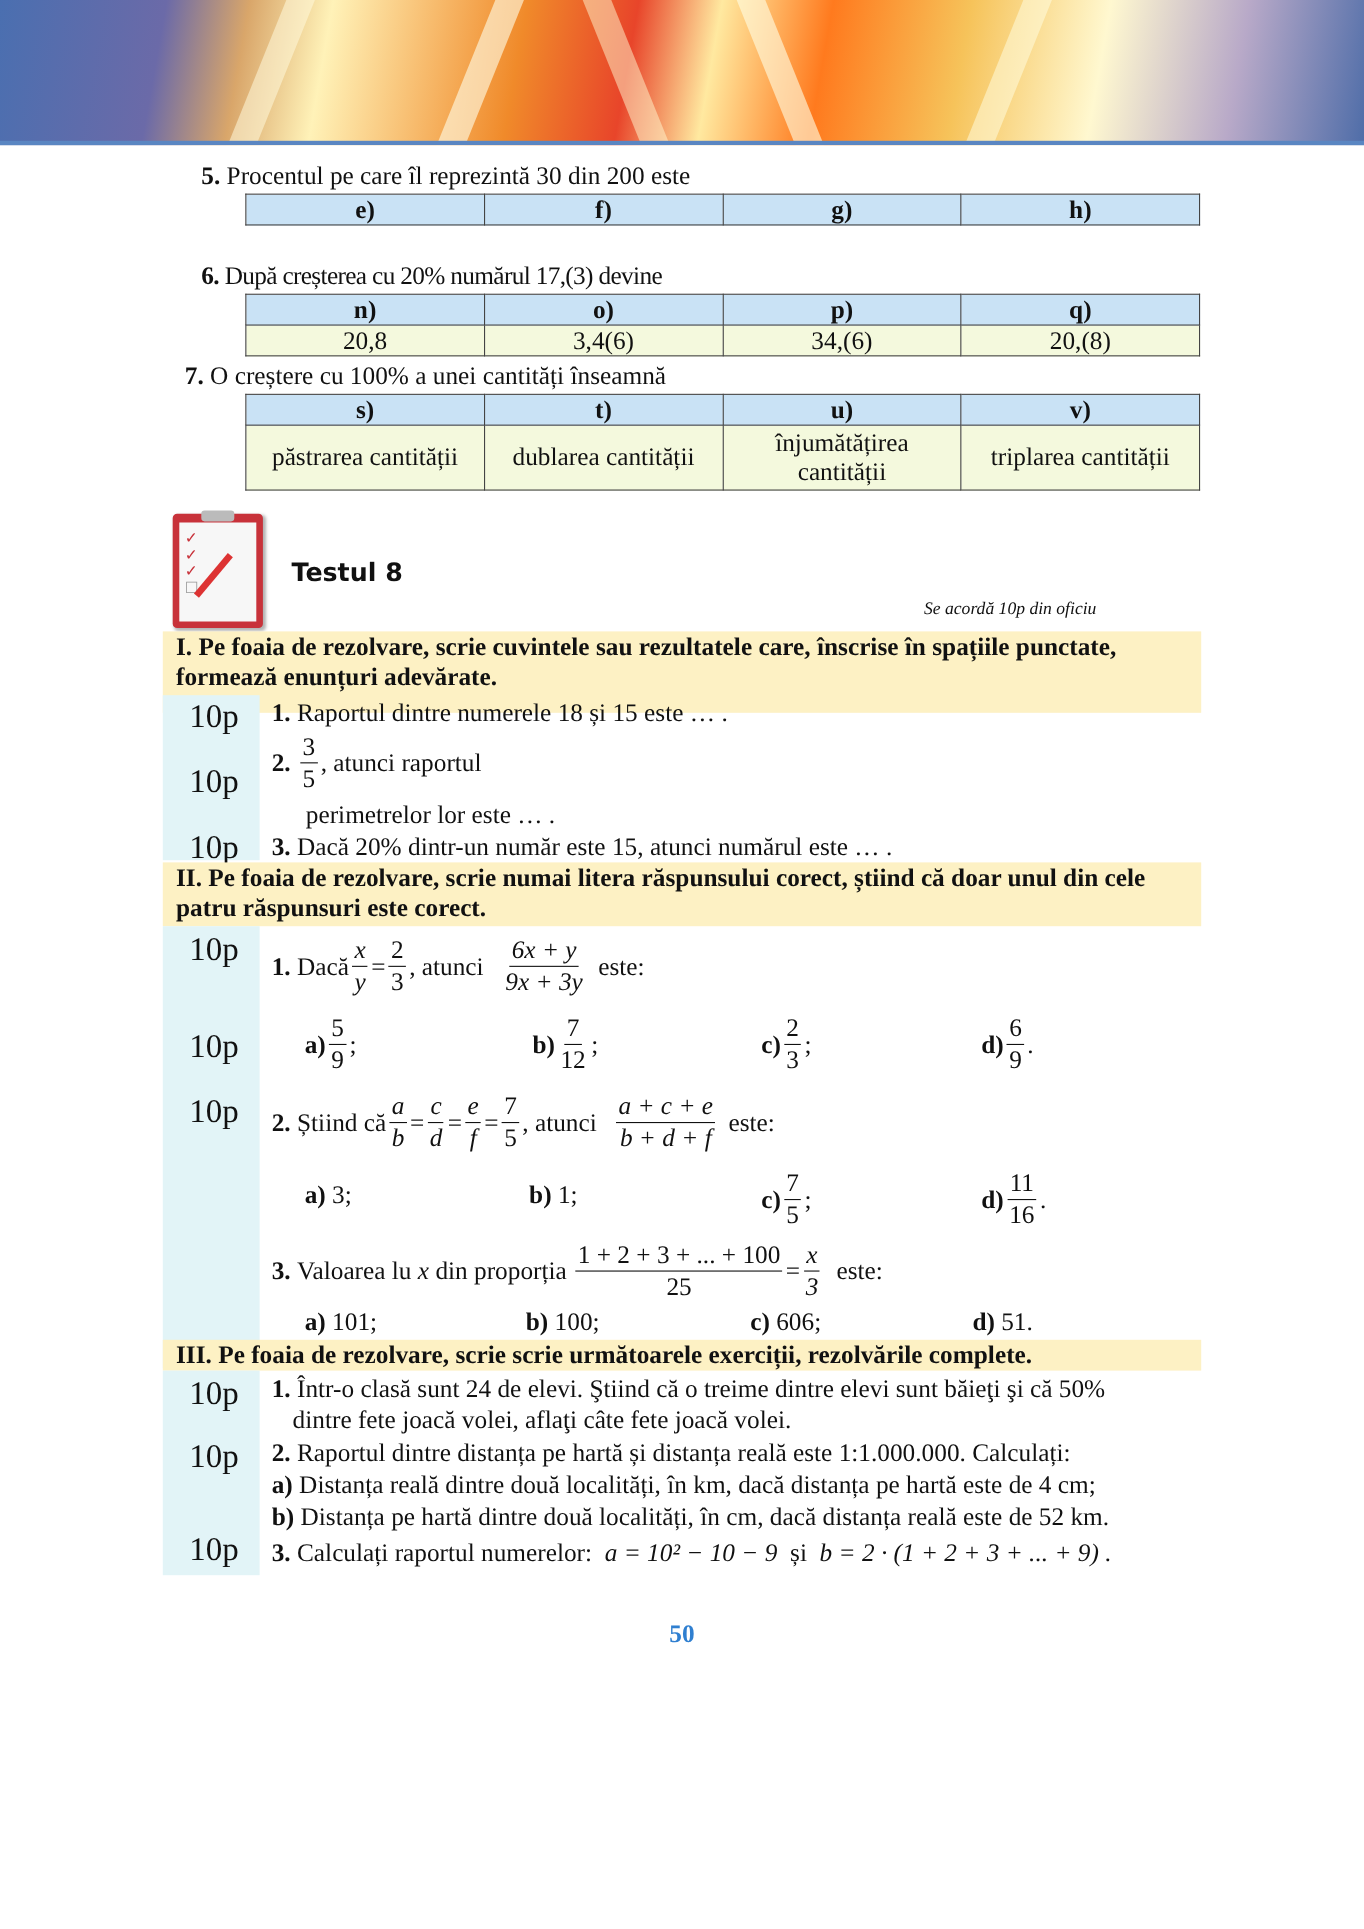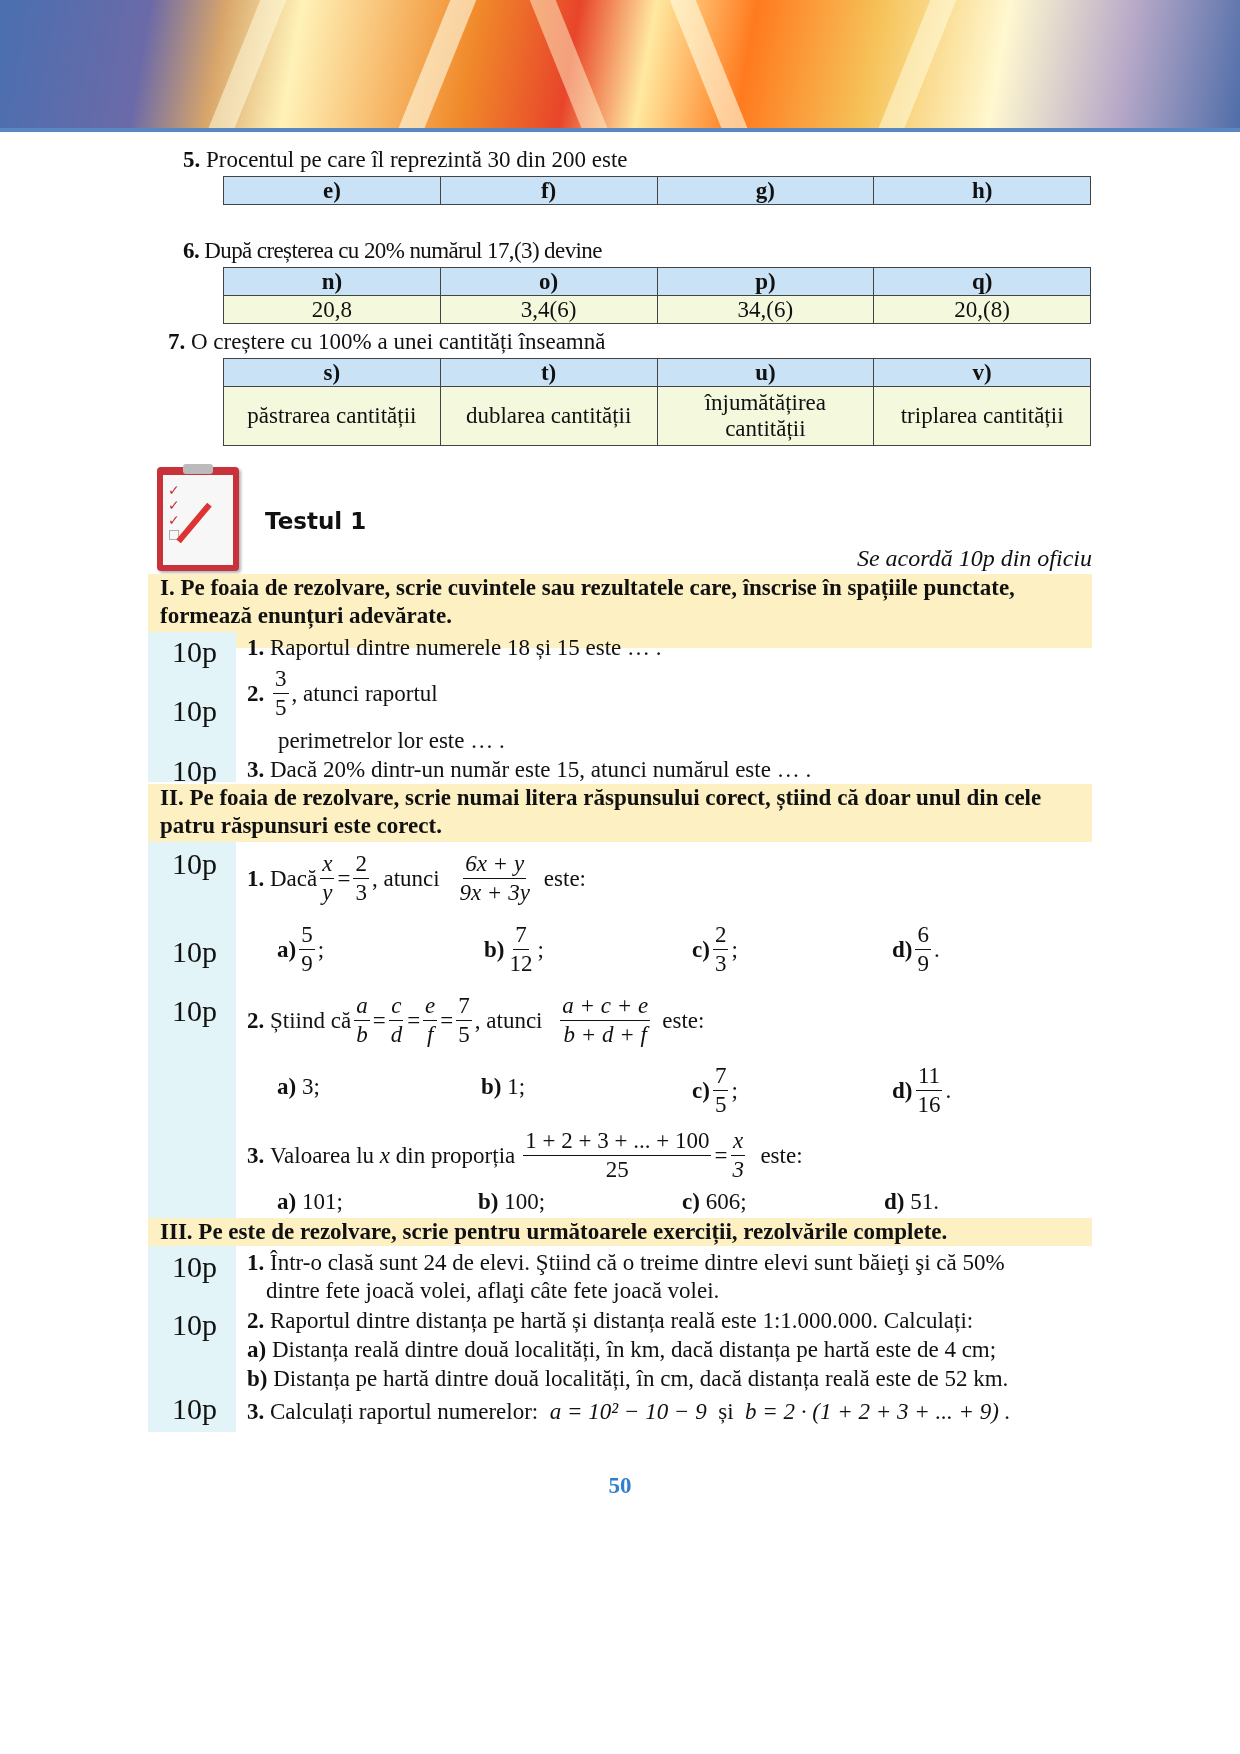--- a/index.html
+++ b/index.html
@@ -94,22 +94,22 @@
       </tr>
 </tbody>
   </table>
 
 <div class="abs" style="left:157px;top:467px;width:82px;height:104px;background:#c8323a;border-radius:4px;box-shadow:2px 2px 3px rgba(0,0,0,.3);">
   <div style="position:absolute;left:6px;top:8px;width:70px;height:90px;background:#f7f7f7;"></div>
   <div style="position:absolute;left:26px;top:-3px;width:30px;height:10px;background:#bbb;border-radius:3px;"></div>
   <div style="position:absolute;left:11px;top:16px;font-size:14px;line-height:15px;color:#c8323a;font-family:'DejaVu Sans',sans-serif;">✓<br>✓<br>✓<br><span style="color:#999">☐</span></div>
   <div style="position:absolute;left:34px;top:32px;width:6px;height:48px;background:#d33;transform:rotate(40deg);"></div>
 </div>
-<div class="abs" style="left:265px;top:508px;font-family:'DejaVu Sans',sans-serif;font-weight:bold;font-size:23px;">Testul 1</div>
-<div class="abs" style="left:840px;top:545px;width:252px;text-align:right;font-style:italic;font-size:24px;">Se acordă 10p din oficiu</div>
+<div class="abs" style="left:265px;top:508px;font-family:'DejaVu Sans',sans-serif;font-weight:bold;font-size:23px;">Testul 8</div>
+<div class="abs" style="left:840px;top:545px;width:252px;text-align:left;font-style:italic;font-size:16px;">Se acordă 10p din oficiu</div>
 
 <div class="sec" style="top:574px;height:74px;">I.   Pe foaia de rezolvare, scrie cuvintele sau rezultatele care, înscrise în spațiile punctate, formează enunțuri adevărate.</div>
 <div class="side" style="top:632px;height:150px;"></div>
 <div class="pts" style="top:635px;">10p</div>
 <div class="line" style="left:247px;top:635px;">
   <span class="qnum">1.</span>
   <span>Raportul dintre numerele 18 și 15 este … .</span>
 </div>
 <div class="pts" style="top:694px;">10p</div>
 <div class="line" style="left:247px;top:665px;display:flex;align-items:center;">
@@ -241,21 +241,21 @@
       <span class="n">x</span>
       <span class="d">3</span>
     </span>&nbsp;&nbsp;
   <span>este:</span>
 </div>
 <div class="ch" style="left:277px;top:1189px;"><span class="b">a)</span>&nbsp;<span>101;</span></div>
 <div class="ch" style="left:478px;top:1189px;"><span class="b">b)</span>&nbsp;<span>100;</span></div>
 <div class="ch" style="left:682px;top:1189px;"><span class="b">c)</span>&nbsp;<span>606;</span></div>
 <div class="ch" style="left:884px;top:1189px;"><span class="b">d)</span>&nbsp;<span>51.</span></div>
 
-<div class="sec" style="top:1218px;height:28px;">III.  Pe este de rezolvare, scrie pentru următoarele exerciții, rezolvările complete.</div>
+<div class="sec" style="top:1218px;height:28px;">III.  Pe foaia de rezolvare, scrie scrie următoarele exerciții, rezolvările complete.</div>
 <div class="side" style="top:1246px;height:186px;"></div>
 <div class="pts" style="top:1250px;">10p</div>
 <div class="line" style="left:247px;top:1250px;">
   <span class="qnum">1.</span>
   <span>Într-o clasă sunt 24 de elevi. Ştiind că o treime dintre elevi sunt băieţi şi că 50%</span>
 </div>
 <div class="line" style="left:266px;top:1278px;">dintre fete joacă volei, aflaţi câte fete joacă volei.</div>
 <div class="pts" style="top:1308px;">10p</div>
 <div class="line" style="left:247px;top:1308px;">
   <span class="qnum">2.</span>

